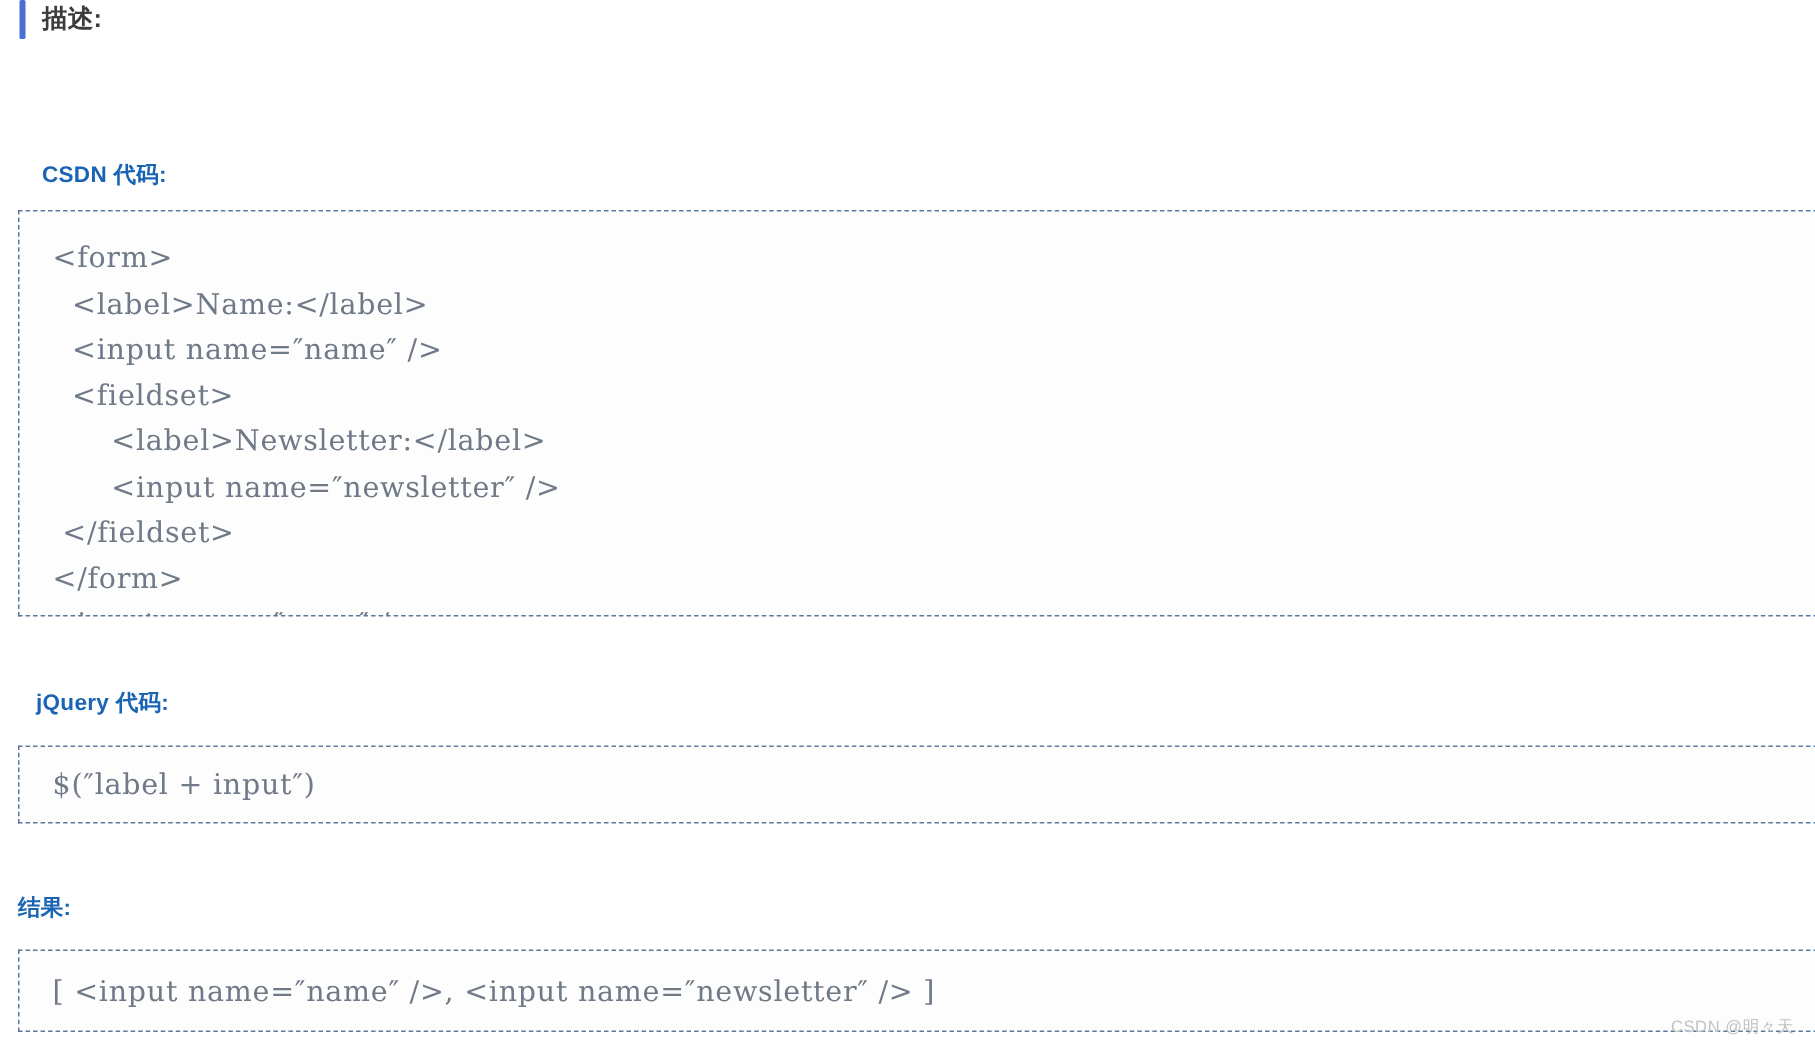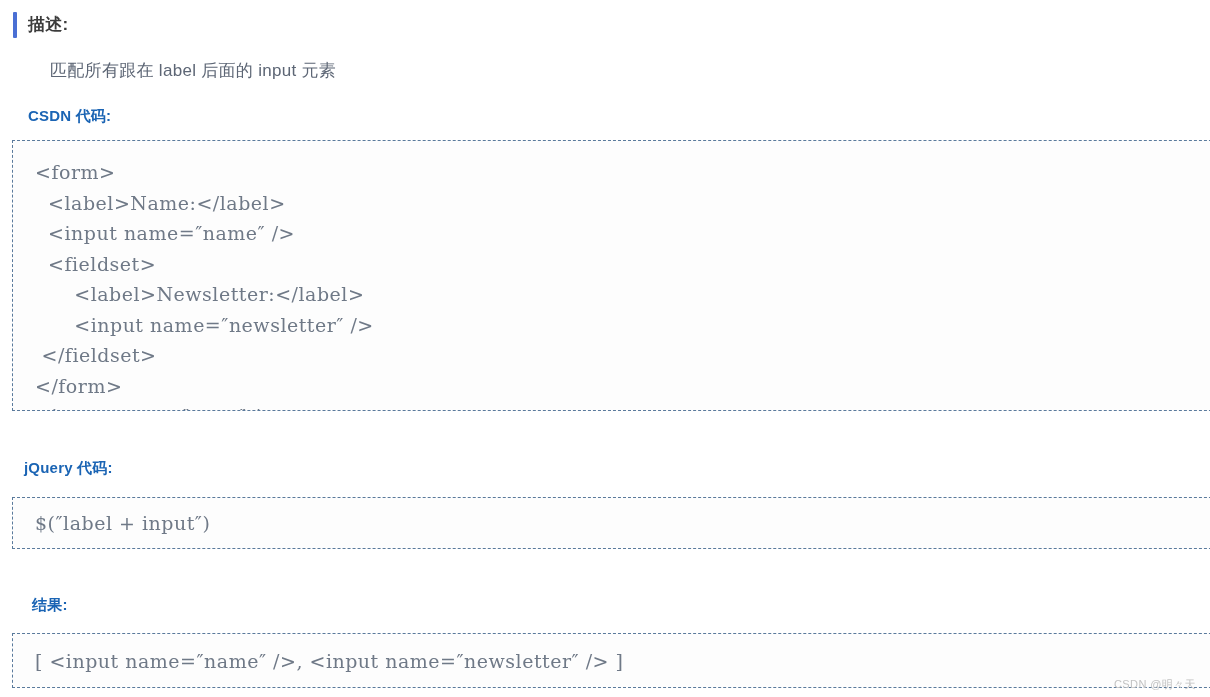--- a/index.html
+++ b/index.html
@@ -20,21 +20,21 @@
     position: relative;
     width: 1210px;
     height: 697px;
     box-sizing: border-box;
   }
 
   
   .desc-heading {
     position: absolute;
     left: 13px;
-    top: 12px;
+    top: 0;
     display: flex;
     align-items: center;
     height: 26px;
   }
   .desc-bar {
     width: 4px;
     height: 26px;
     background: #4a6fd4;
     border-radius: 1px;
     margin-right: 11px;
@@ -63,21 +63,21 @@
   .sec-heading {
     position: absolute;
     font-size: 15px;
     font-weight: bold;
     color: #1a64b4;
     letter-spacing: 0.2px;
     white-space: nowrap;
   }
   #heading-html   { left: 28px; top: 107px; }
   #heading-jquery { left: 24px; top: 459px; }
-  #heading-result { left: 32px; top: 596px; }
+  #heading-result { left: 12px; top: 596px; }
 
   
   .code-block {
     position: absolute;
     box-sizing: border-box;
     border: 1px dashed #5a7a9c;
     background: #fdfdfd;
     overflow: hidden;
   }
   #block-html {
@@ -132,21 +132,20 @@
 </head>
 <body>
 
 <div class="page">
 
   <div class="desc-heading">
     <span class="desc-bar"></span>
     <span class="desc-title">描述:</span>
   </div>
 
-  <div class="desc-text">匹配所有跟在 label 后面的 input 元素</div>
 
   <div class="sec-heading" id="heading-html">CSDN 代码:</div>
 
   <div class="code-block" id="block-html">
     <pre class="code-text">&lt;form&gt;
   &lt;label&gt;Name:&lt;/label&gt;
   &lt;input name=″name″ /&gt;
   &lt;fieldset&gt;
       &lt;label&gt;Newsletter:&lt;/label&gt;
       &lt;input name=″newsletter″ /&gt;

